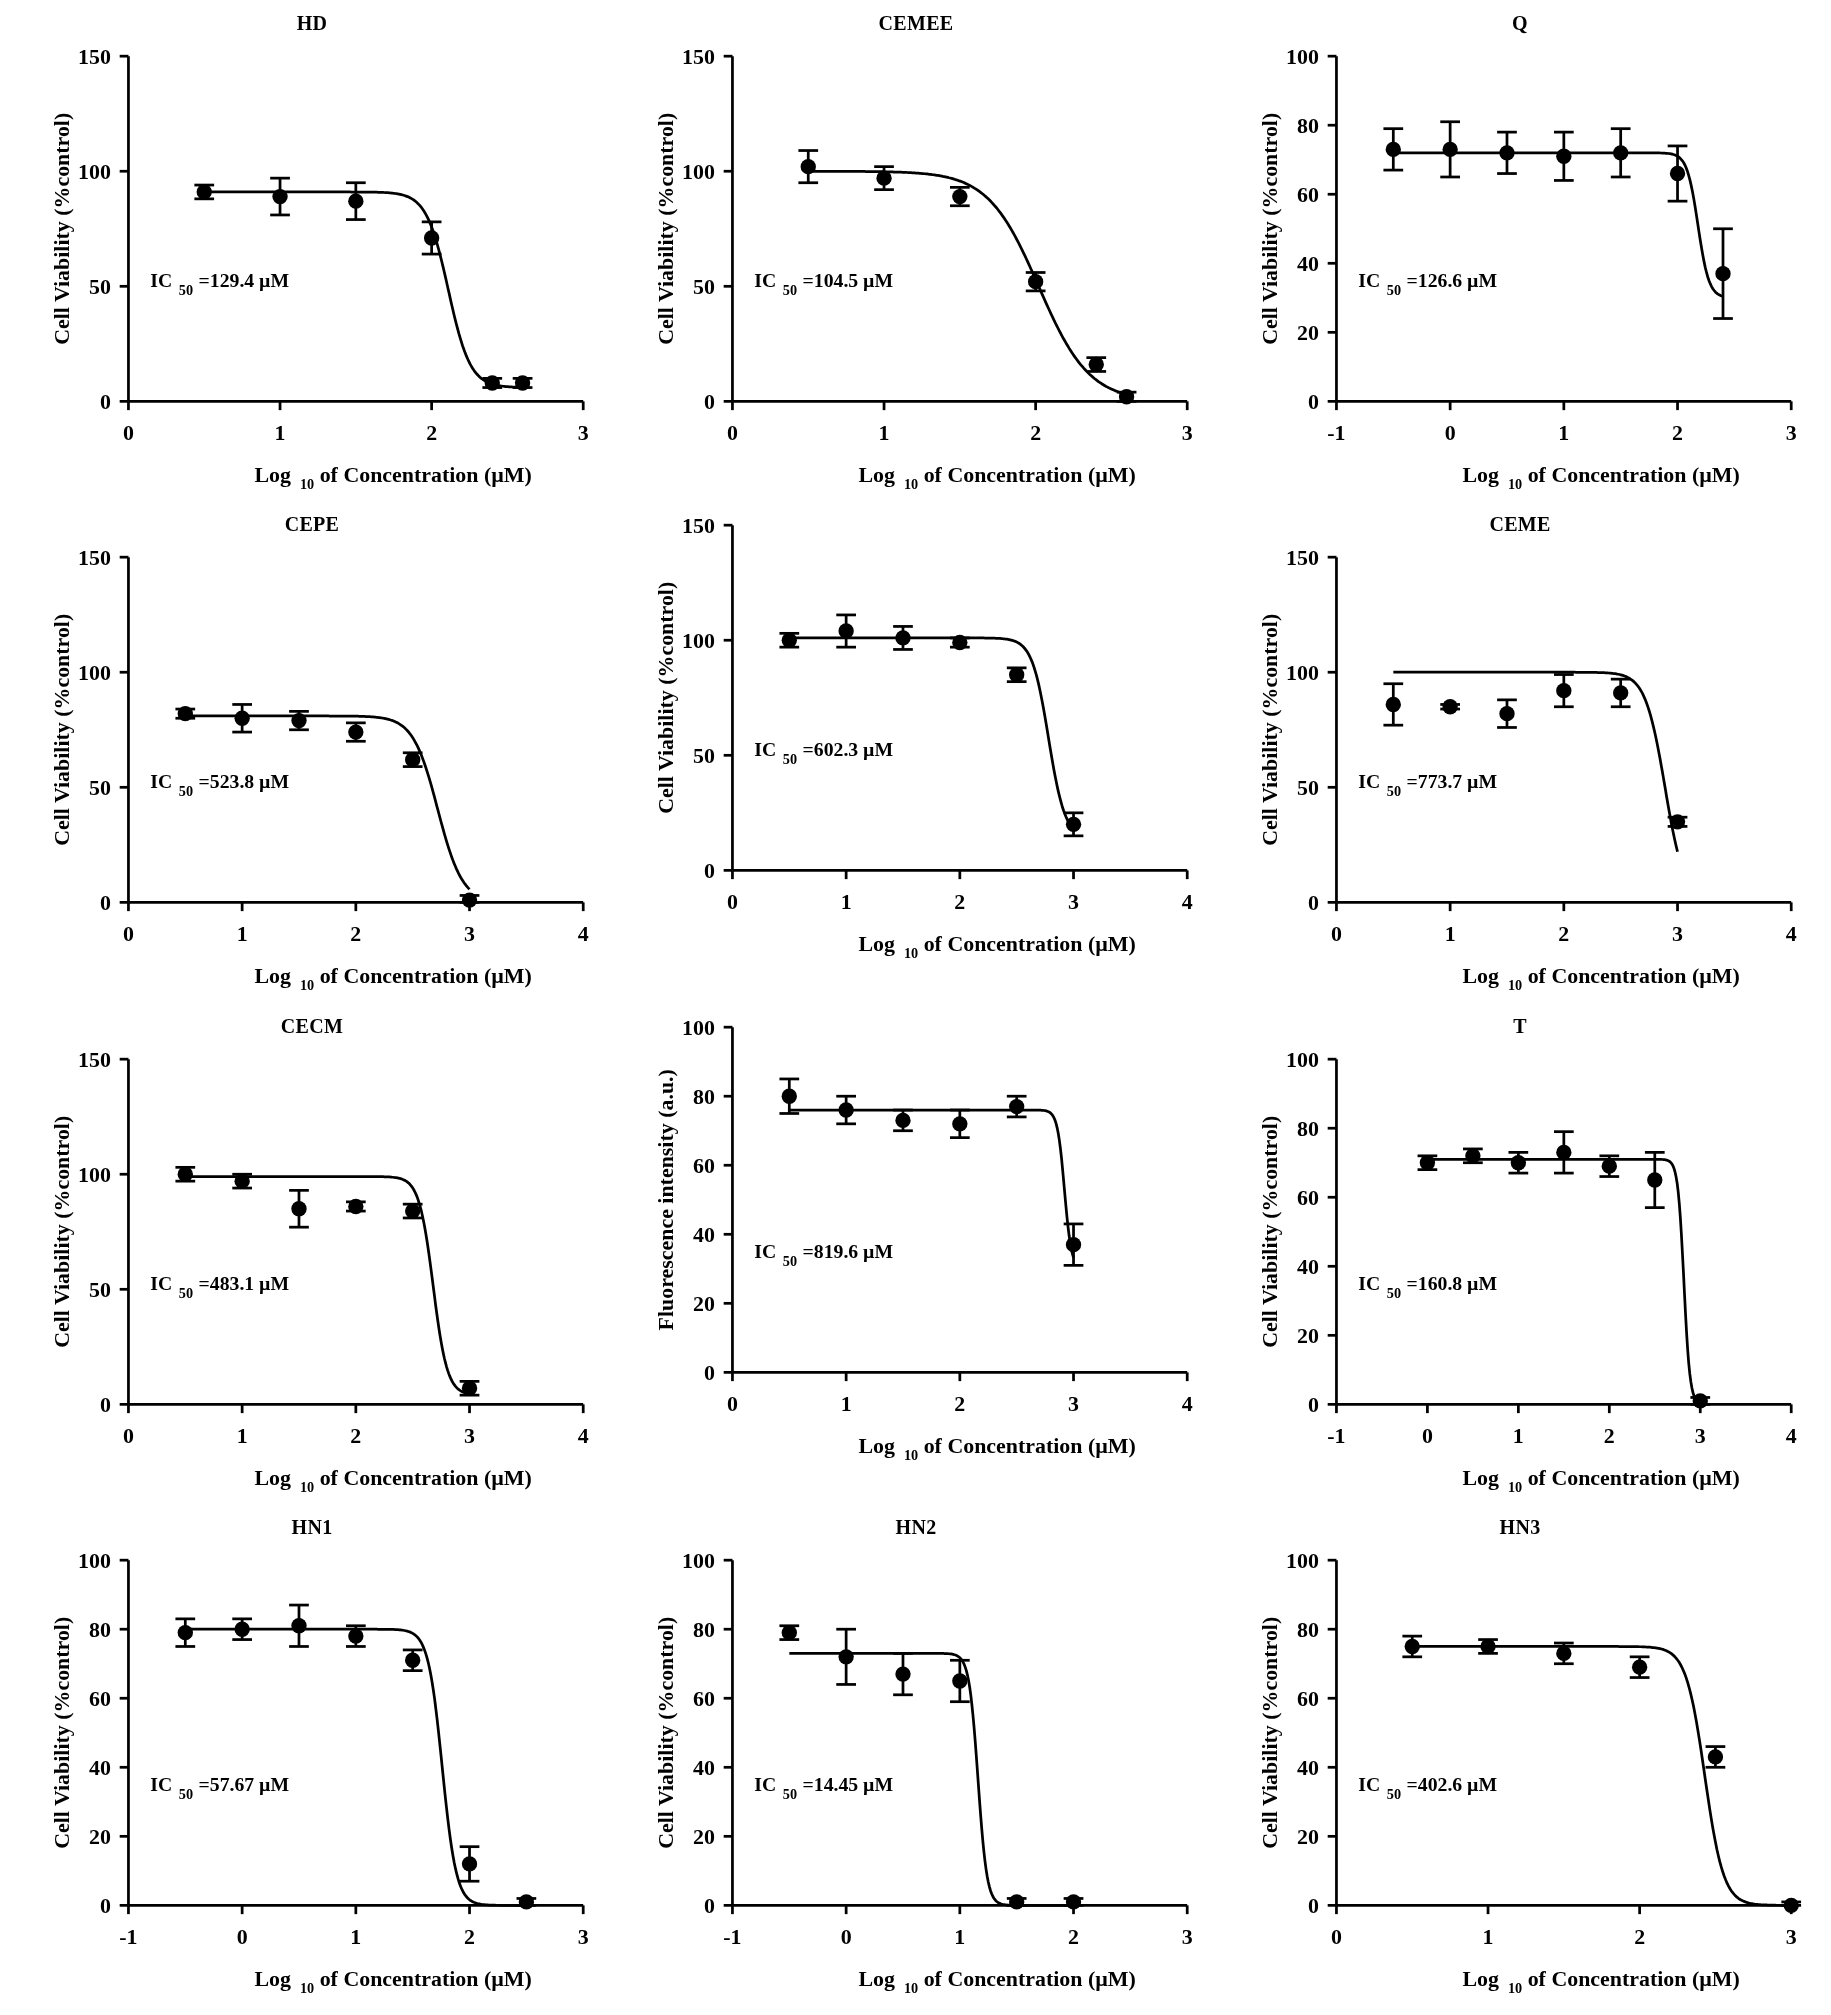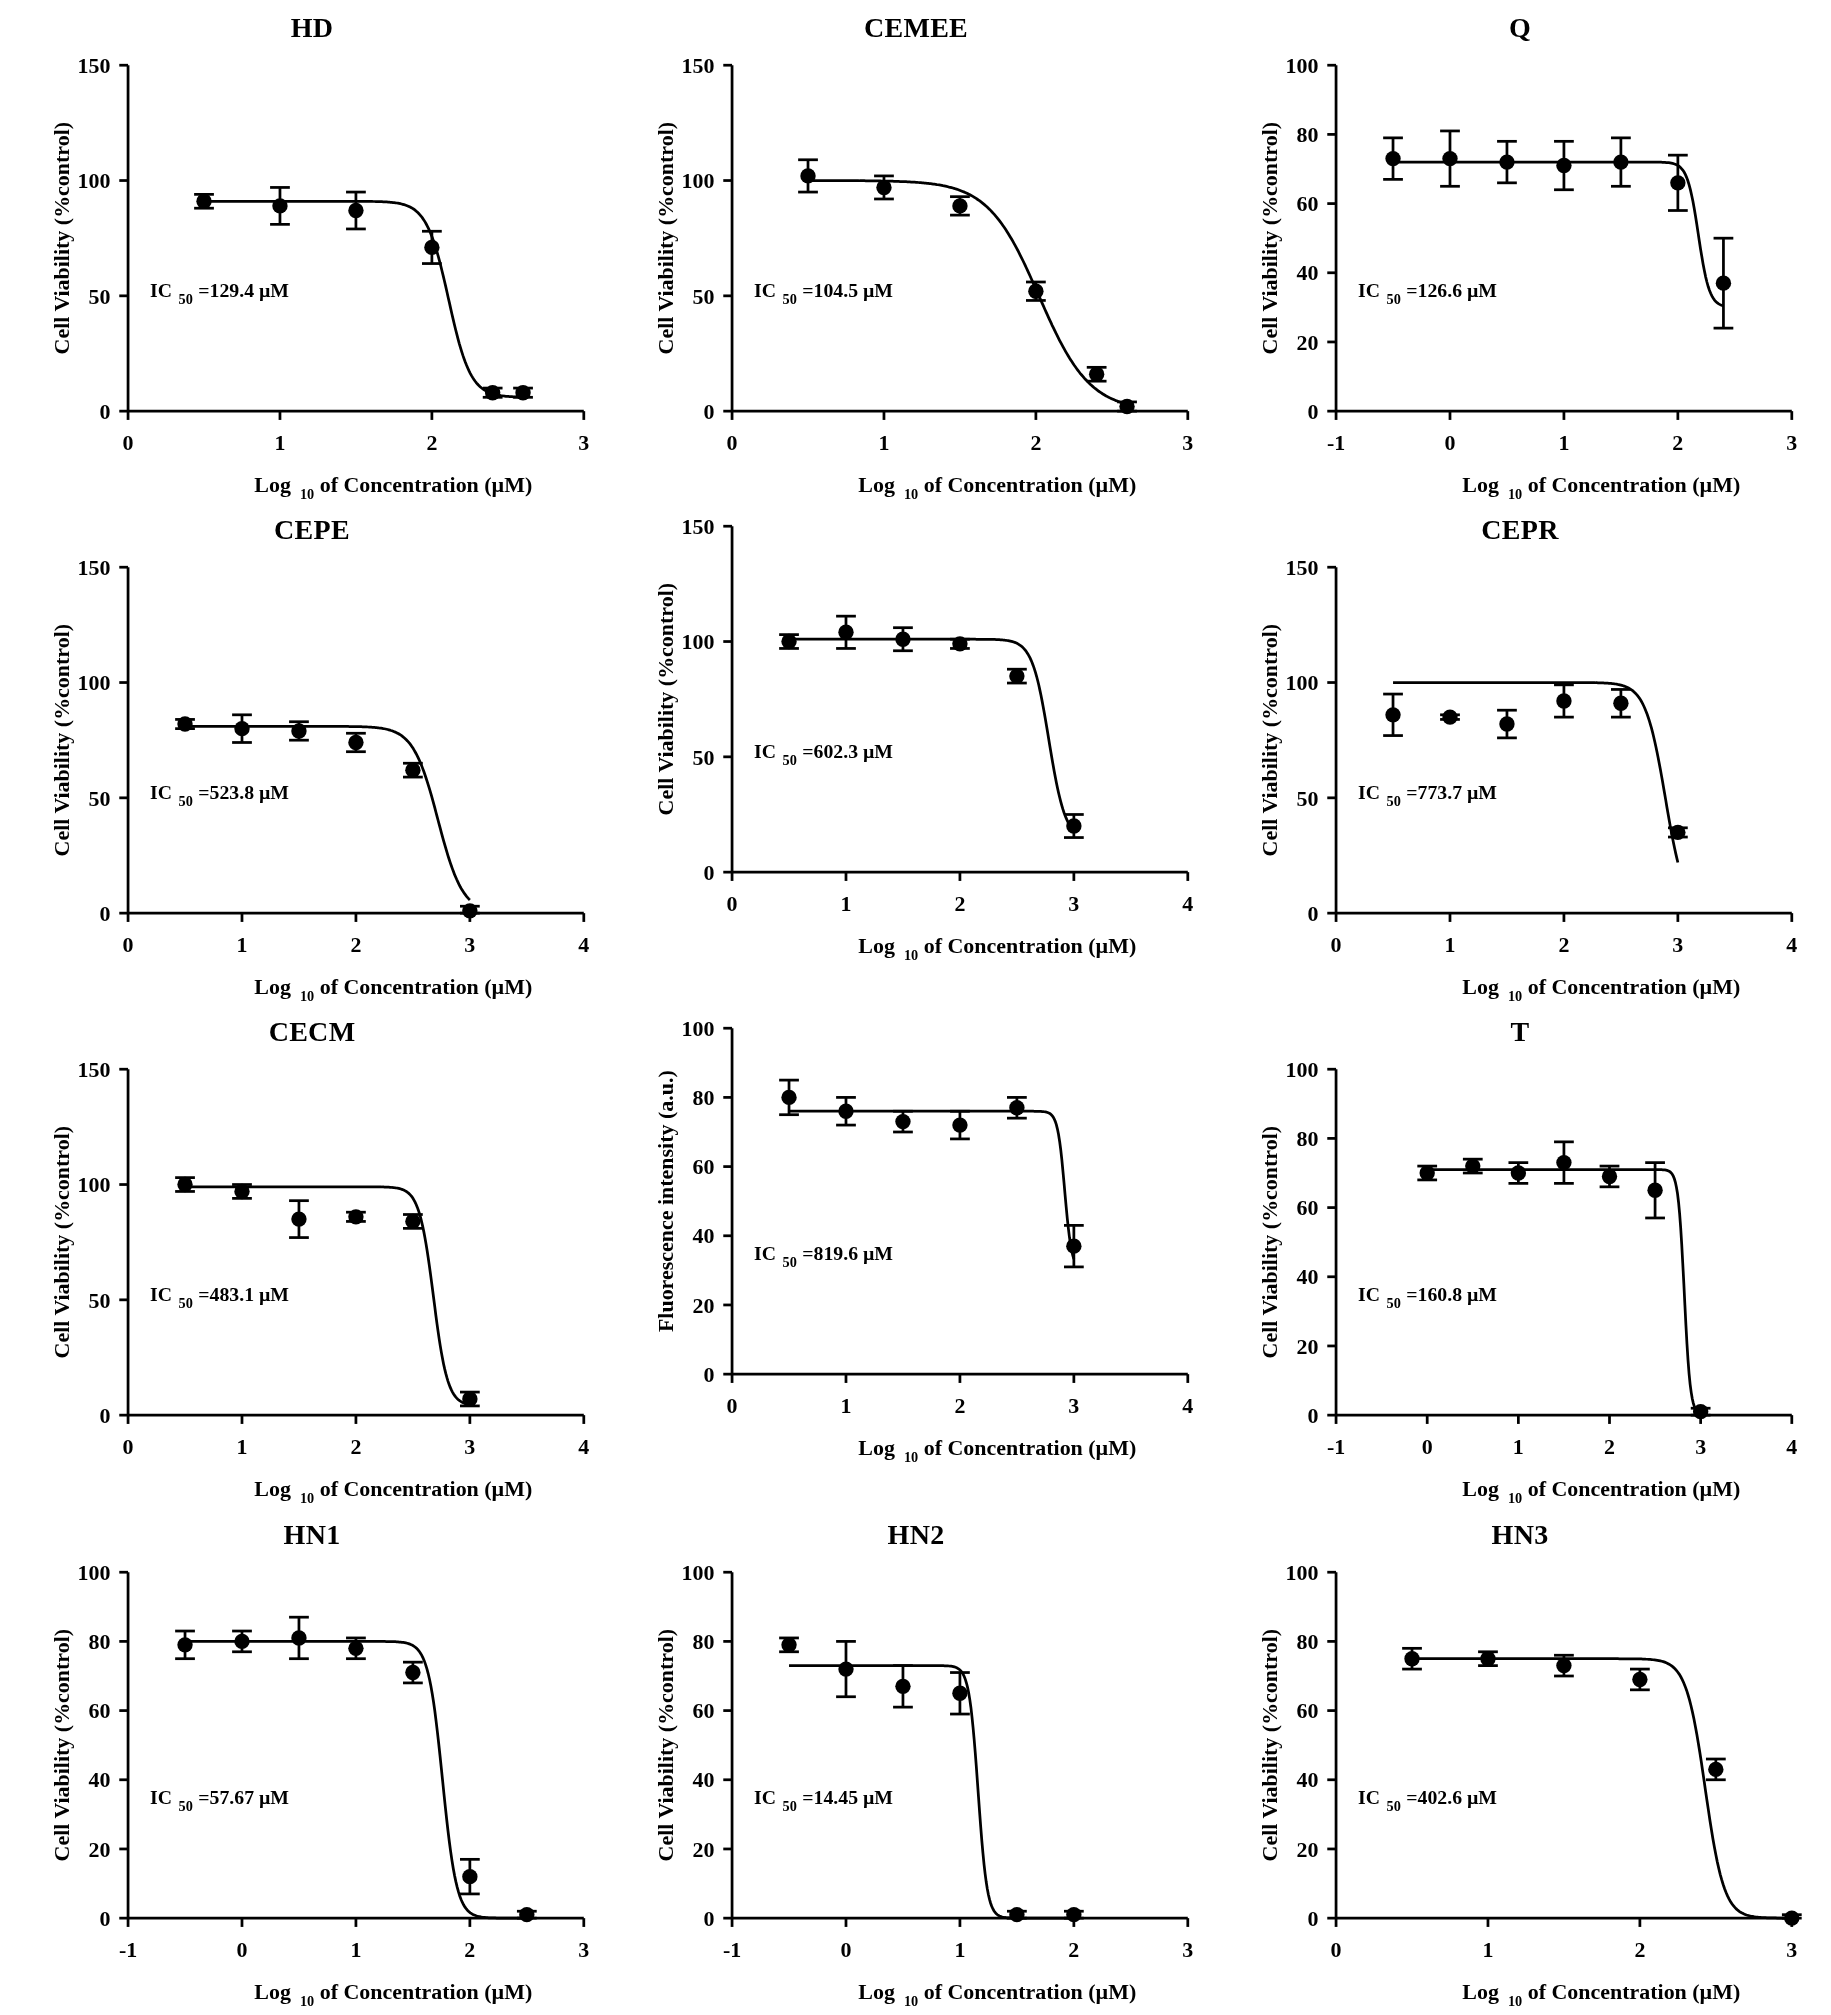--- a/index.html
+++ b/index.html
@@ -1,21 +1,21 @@
 <!DOCTYPE html>
 <html style="font-size:8px"><head>
 <meta charset="utf-8">
 <style>
   html,body{margin:0;padding:0;background:#ffffff;}
   body{font-family:"Liberation Serif", serif;color:#000;}
   #sheet{width:1832px;height:2015px;position:relative;background:#fff;}
   .grid{display:grid;grid-template-columns:repeat(3,1fr);grid-template-rows:repeat(4,1fr);width:100%;height:100%;box-sizing:border-box;padding:5px 10px 5px 10px;}
   .cell{position:relative;}
   .panel-title{
-    text-align:center;font-weight:bold;font-size:28px;letter-spacing:0.3px;
+    text-align:center;font-weight:bold;font-size:20px;letter-spacing:0.3px;
     margin-top:7px;margin-bottom:2px;
   }
   .plotwrap{position:relative;width:100%;height:calc(100% - 41px);}
   svg{display:block;width:100%;height:100%;overflow:visible;}
   text{font-family:"Liberation Serif", serif;fill:#000;}
   .tick{font-size:40px;font-weight:bold;}
   .axlabel{font-size:40px;font-weight:bold;}
   .ictext{font-size:36px;font-weight:bold;}
   .sub{font-size:26px;font-weight:bold;}
 </style>
@@ -326,21 +326,21 @@
             <line x1="715.75" y1="320.6" x2="751.75" y2="320.6" stroke="#000" stroke-width="5"></line>
             <circle cx="733.75" cy="308" r="14" fill="#000"></circle>
             <line x1="837.5" y1="560" x2="837.5" y2="602" stroke="#000" stroke-width="5"></line>
             <line x1="819.5" y1="560" x2="855.5" y2="560" stroke="#000" stroke-width="5"></line>
             <line x1="819.5" y1="602" x2="855.5" y2="602" stroke="#000" stroke-width="5"></line>
             <circle cx="837.5" cy="581" r="14" fill="#000"></circle>
           </svg>
         </div>
       </div>
       <div class="cell">
-        <div class="panel-title">CEPR</div>
+        <div class="panel-title">CEME</div>
         <div class="plotwrap">
           <svg viewBox="0 0 1100 840" preserveAspectRatio="xMidYMid meet">
             <line x1="215" y1="665" x2="1045" y2="665" stroke="#000" stroke-width="5"></line>
             <line x1="215" y1="665" x2="215" y2="35" stroke="#000" stroke-width="5"></line>
             <line x1="215" y1="665" x2="215" y2="681" stroke="#000" stroke-width="5"></line>
             <text x="215" y="735" text-anchor="middle" class="tick">0</text>
             <line x1="422.5" y1="665" x2="422.5" y2="681" stroke="#000" stroke-width="5"></line>
             <text x="422.5" y="735" text-anchor="middle" class="tick">1</text>
             <line x1="630" y1="665" x2="630" y2="681" stroke="#000" stroke-width="5"></line>
             <text x="630" y="735" text-anchor="middle" class="tick">2</text>

